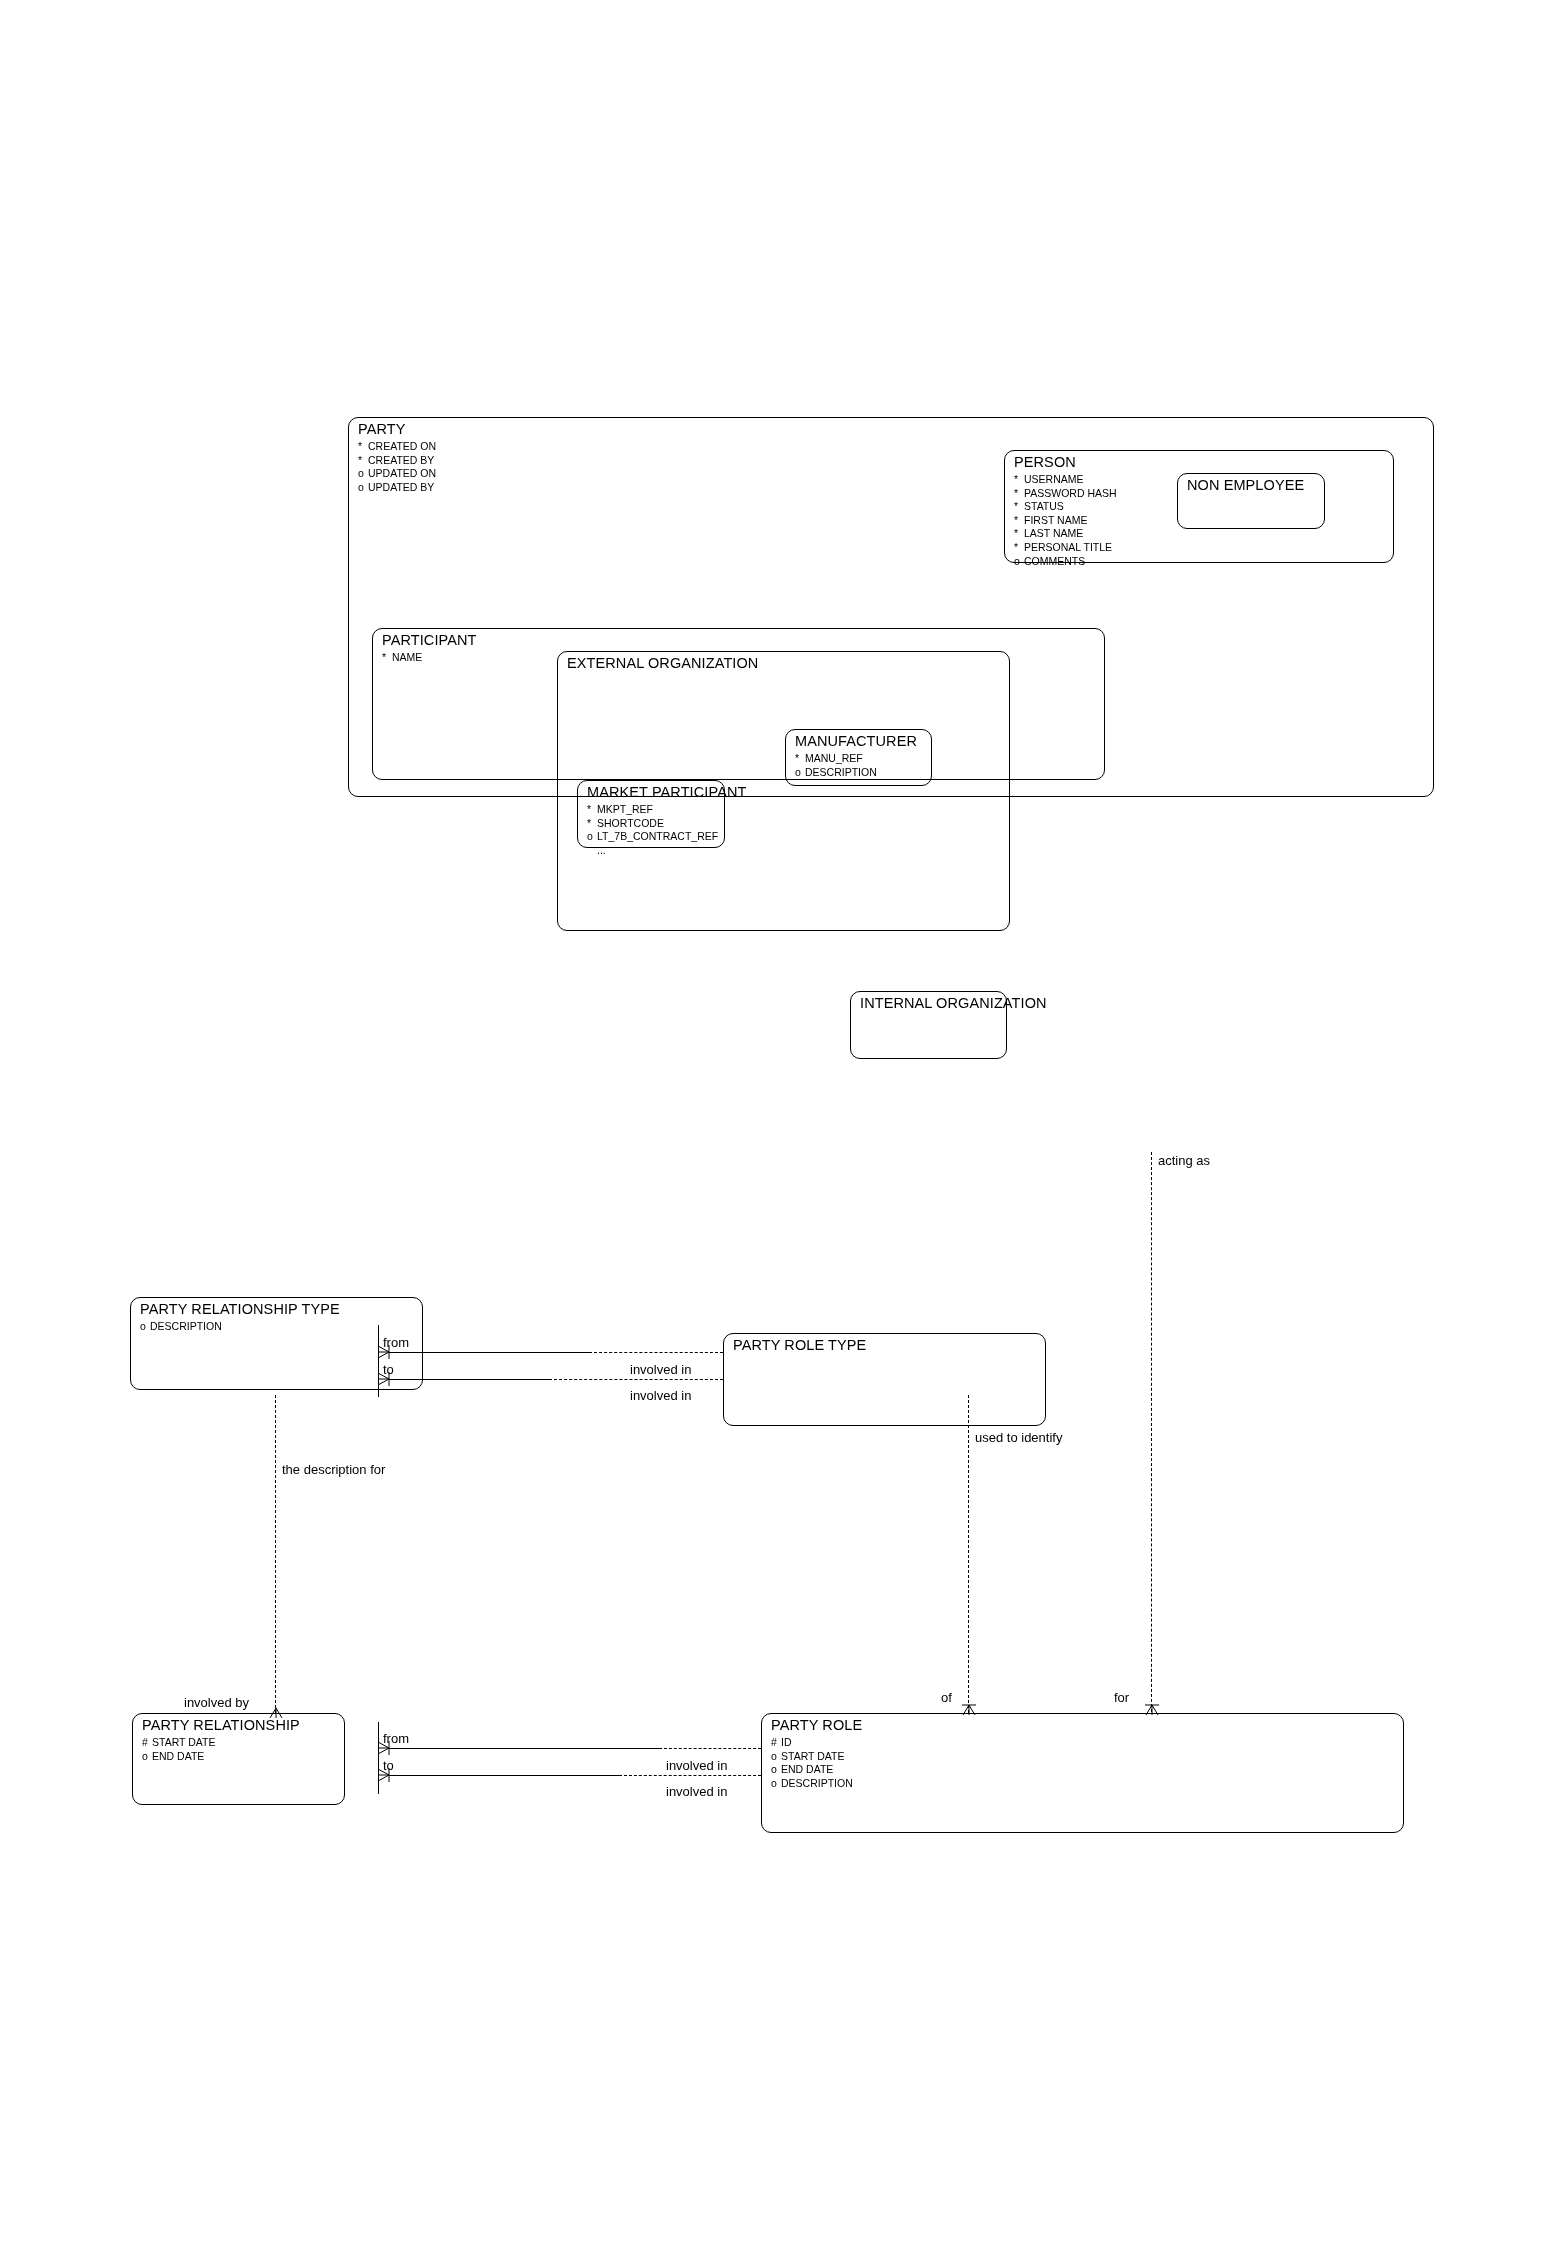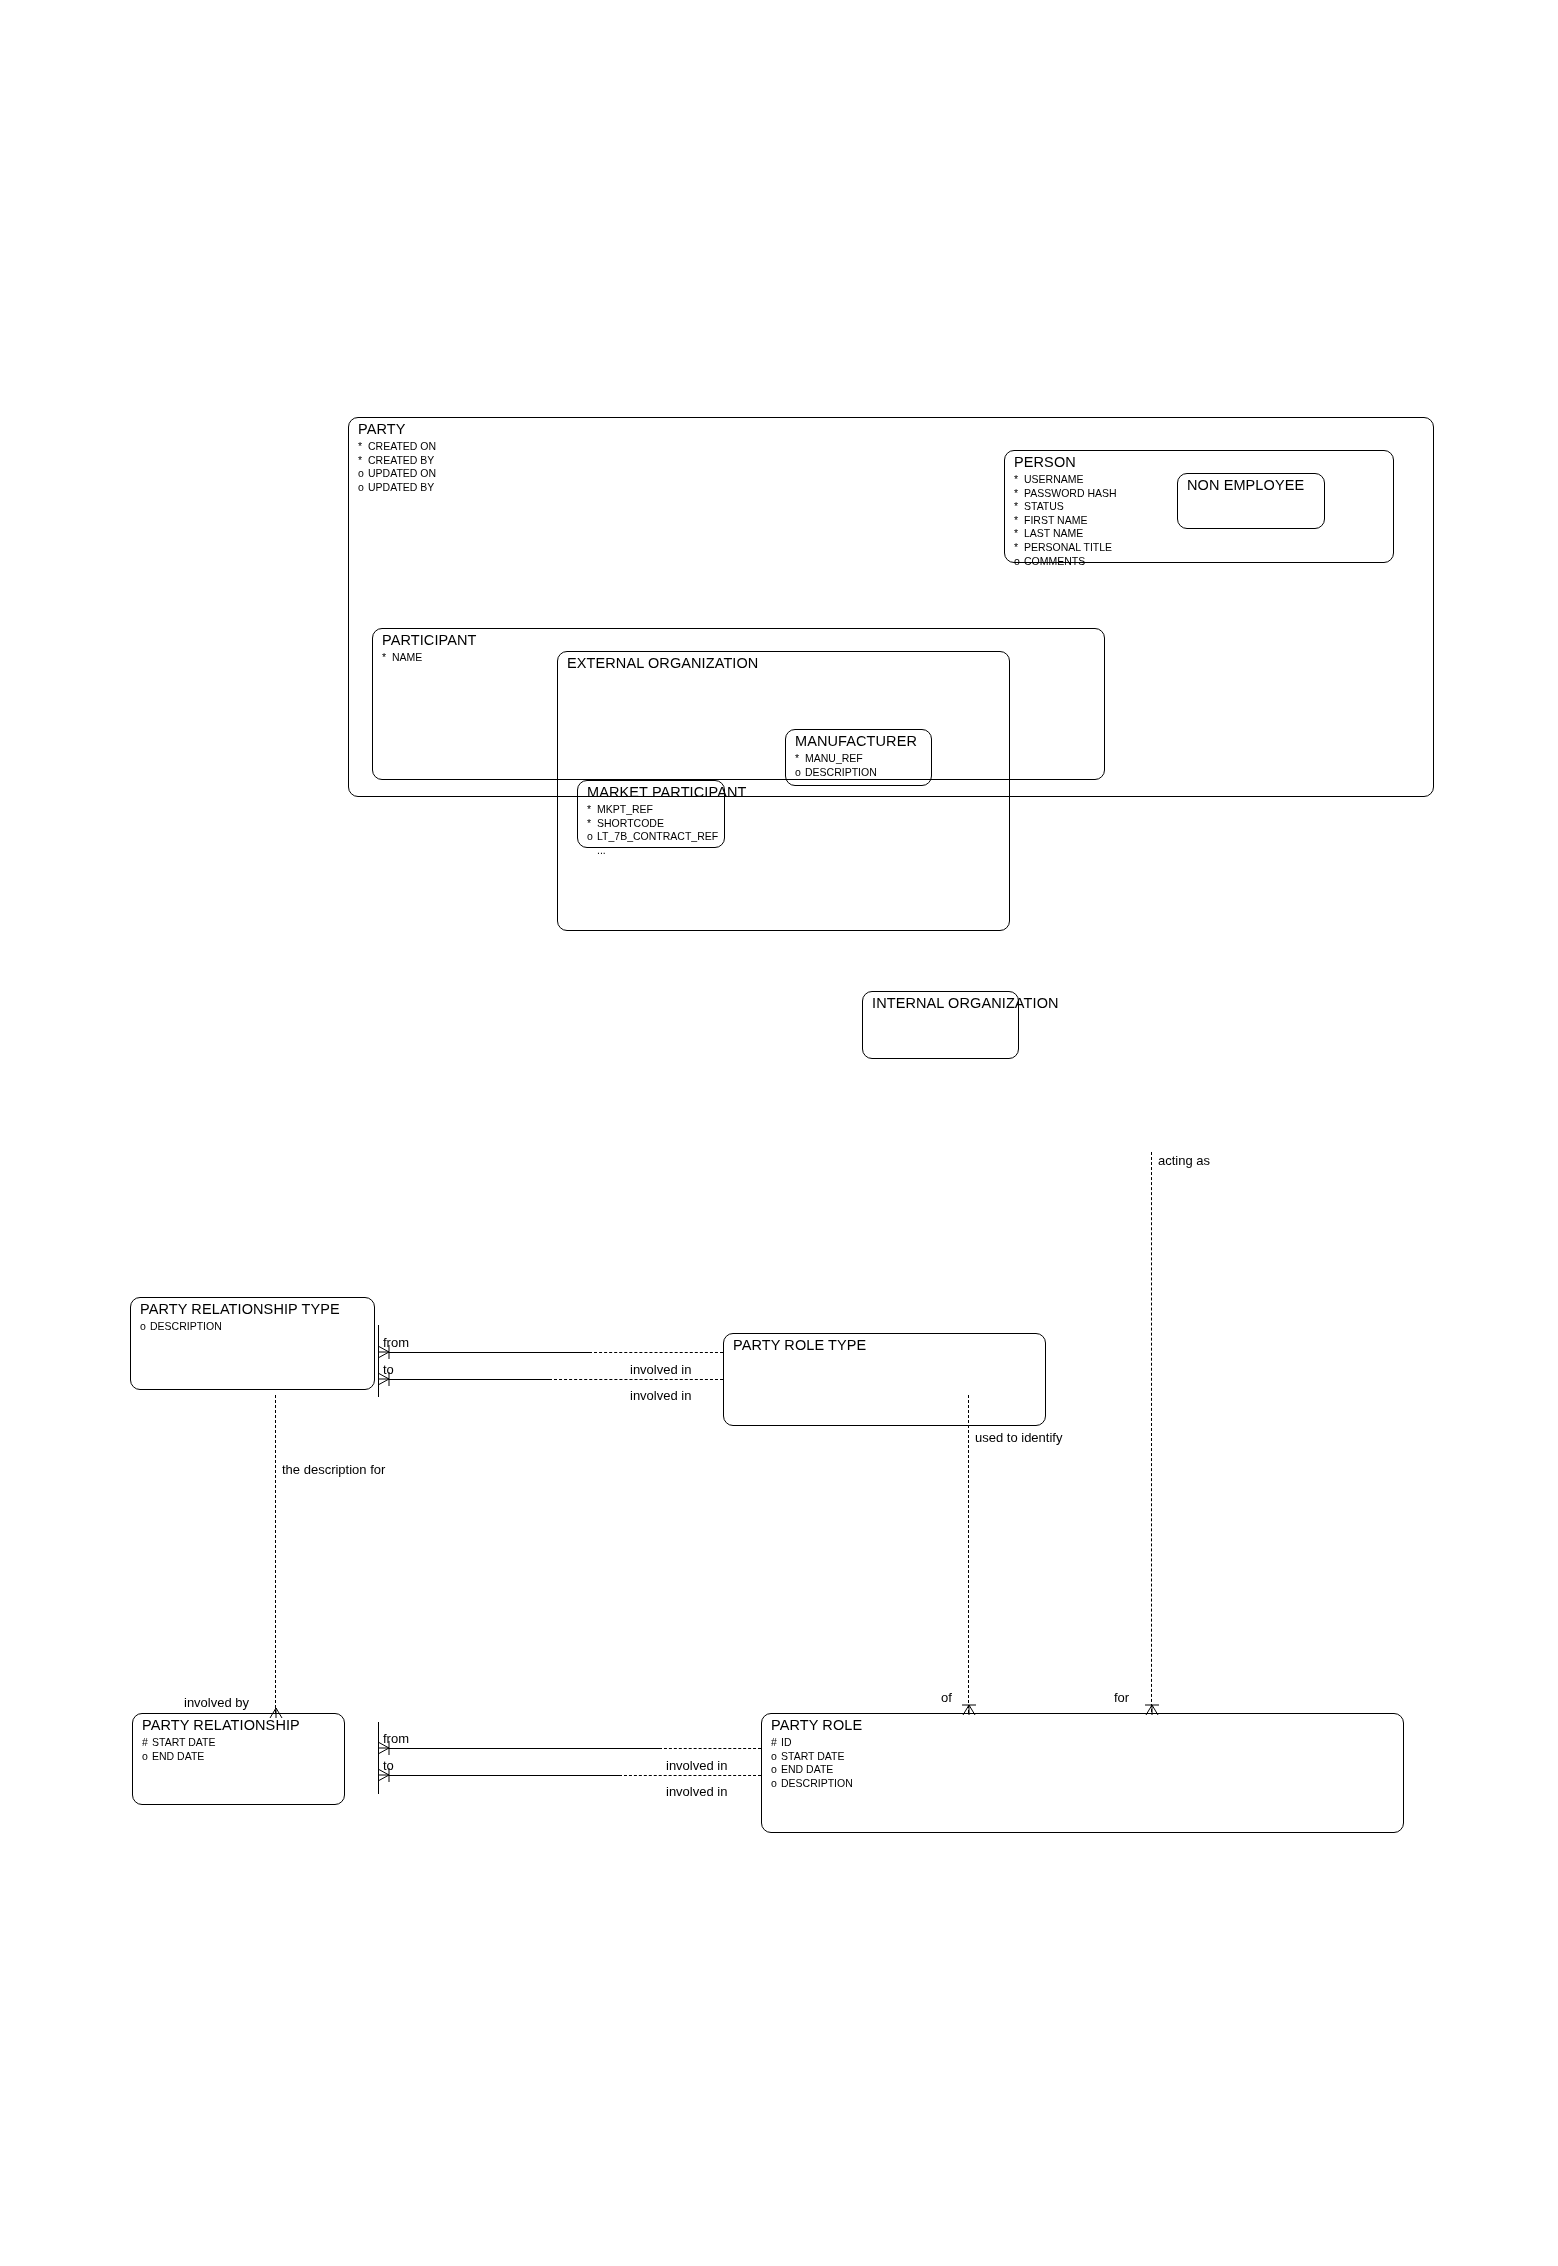--- a/index.html
+++ b/index.html
@@ -135,37 +135,37 @@
         <div class="ent-title">MARKET PARTICIPANT</div>
         <div class="attrs">
           <span class="row"><span class="mark">*</span><span>MKPT_REF</span></span>
           <span class="row"><span class="mark">*</span><span>SHORTCODE</span></span>
           <span class="row"><span class="mark">o</span><span>LT_7B_CONTRACT_REF</span></span>
           <span class="row"><span class="mark"></span><span>...</span></span>
         </div>
       </div>
     </div>
 
-    <div class="ent" style="left:489px; top:362px; width:157px; height:68px;">
+    <div class="ent" style="left:477px; top:362px; width:157px; height:68px;">
       <div class="ent-title">INTERNAL ORGANIZATION</div>
     </div>
   </div>
 
   <div class="vline dash" style="left:1151px; top:1152px; height:560px;"></div>
   <div class="rel-label" style="left:1158px; top:1155px;">acting as</div>
 
   <svg class="deco" style="left:1141px; top:1700px;" width="22" height="22" viewBox="0 0 22 22">
     <line x1="4" y1="5" x2="18" y2="5" stroke="#000" stroke-width="1"></line>
     <line x1="11" y1="5" x2="5" y2="15" stroke="#000" stroke-width="1"></line>
     <line x1="11" y1="5" x2="11" y2="15" stroke="#000" stroke-width="1"></line>
     <line x1="11" y1="5" x2="17" y2="15" stroke="#000" stroke-width="1"></line>
   </svg>
   <div class="rel-label" style="left:1114px; top:1692px;">for</div>
 
-  <div class="ent" style="left:130px; top:1297px; width:245px; height:93px;">
+  <div class="ent" style="left:130px; top:1297px; width:293px; height:93px;">
     <div class="ent-title">PARTY RELATIONSHIP TYPE</div>
     <div class="attrs">
       <span class="row"><span class="mark">o</span><span>DESCRIPTION</span></span>
     </div>
   </div>
 
   <div class="ent" style="left:723px; top:1297px; width:323px; height:93px;margin-top:36px;">
     <div class="ent-title">PARTY ROLE TYPE</div>
   </div>
 

